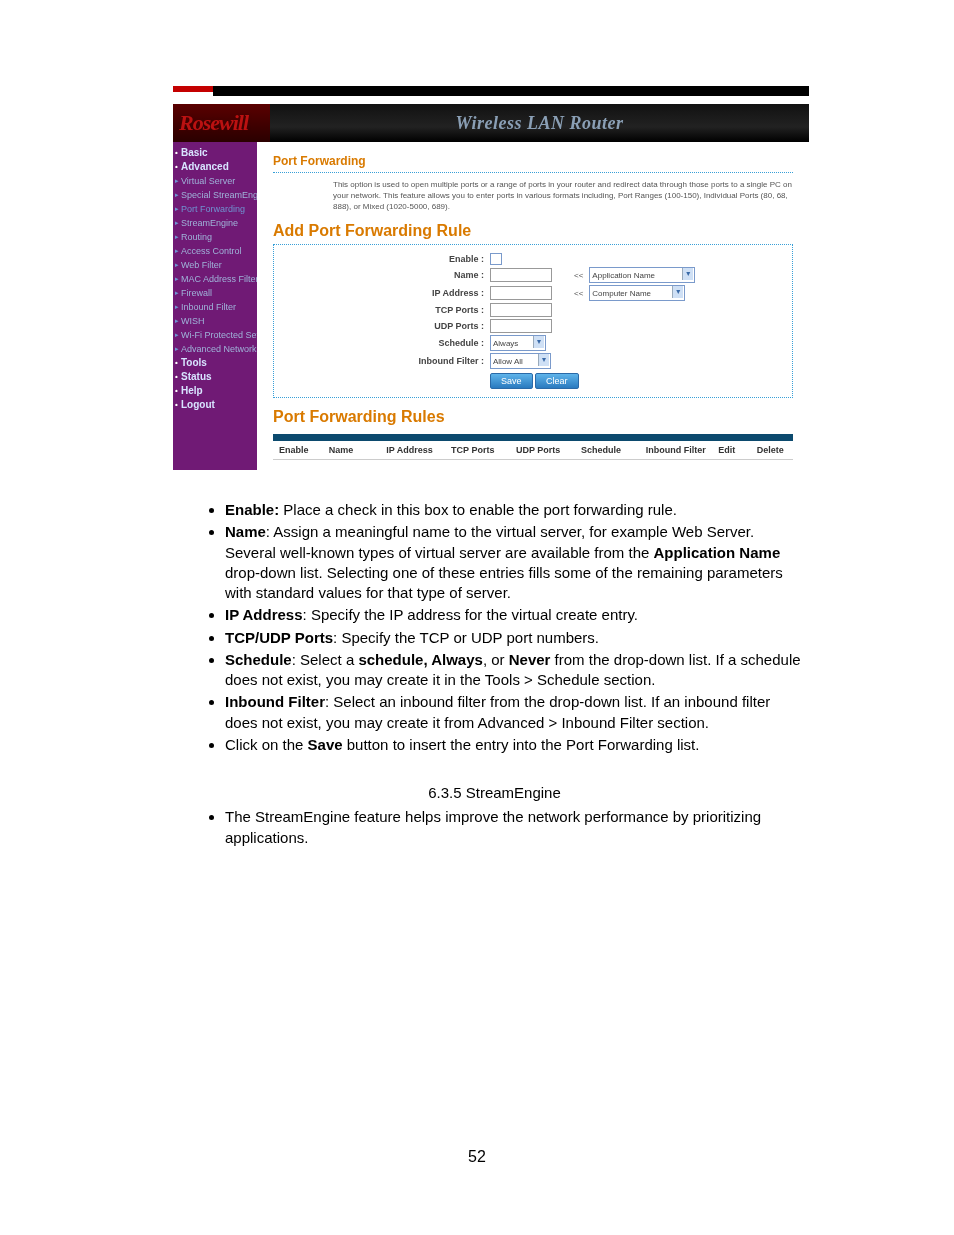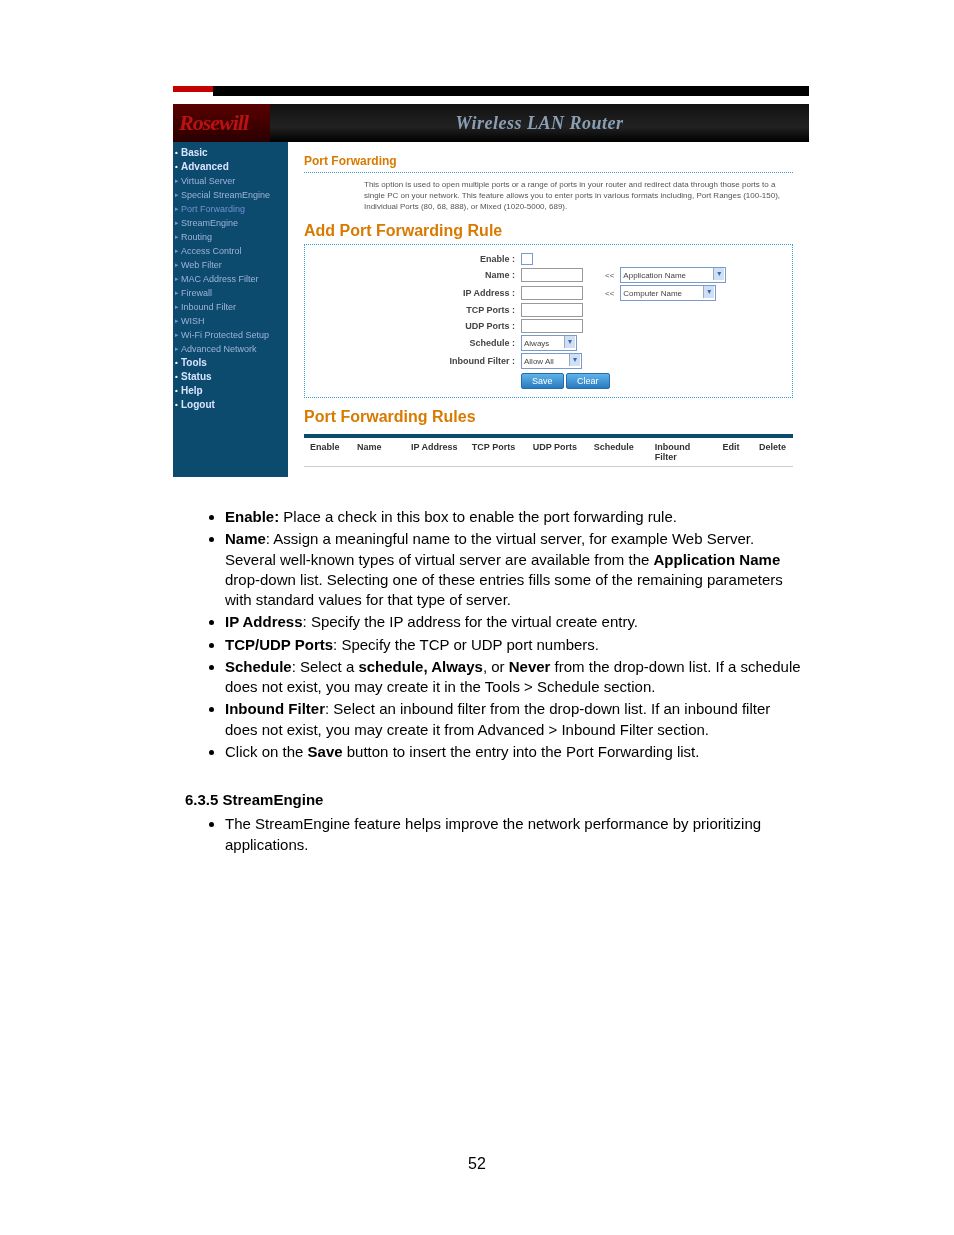--- a/index.html
+++ b/index.html
@@ -63,25 +63,25 @@
     font-weight: bold;
     font-size: 18px;
     letter-spacing: 0.5px;
   }
   .ui-body {
     display: flex;
     background: #fff;
     min-height: 310px;
   }
   .sidebar {
-    width: 103px;
-    background: #0c4a6e;
+    width: 84px;
+    background: #701a75;
     color: #9fb3d9;
     font-size: 9px;
-    padding: 4px 12px 20px 0;
+    padding: 4px 0 20px 0;
   }
   .side-item {
     padding: 1px 4px 1px 8px;
     line-height: 12px;
     white-space: nowrap;
     overflow: hidden;
     position: relative;
     cursor: pointer;
   }
   .side-item.cat {
@@ -137,32 +137,32 @@
     display:inline-block; padding:2px 10px; font-size:9px; color:#fff;
     background:linear-gradient(#5fb4ea,#2a7abf); border:1px solid #2a6aa8; border-radius:2px;
     cursor:pointer;
   }
   .btnrow { margin-left:206px; margin-top:4px; }
   .rules-table {
     margin-top: 8px;
   }
   .rules-head {
     display:flex; font-size:9px; font-weight:bold; color:#333;
-    border-top:4px solid #0c4a6e; border-bottom:1px solid #ccc;
+    border-top:7px solid #0c4a6e; border-bottom:1px solid #ccc;
   }
   .rules-head > div { padding:4px 6px; }
   .rh-enable{width:50px} .rh-name{width:60px} .rh-ip{width:70px}
   .rh-tcp{width:70px} .rh-udp{width:70px} .rh-sched{width:70px}
   .rh-inbound{width:80px} .rh-edit{width:35px} .rh-del{width:40px}
 
   .doc { margin: 30px 150px 0 185px; font-size:15px; line-height:1.35; }
   .doc ul { padding-left: 40px; margin:0 0 20px 0;}
   .doc li { margin-bottom: 2px; list-style: disc; }
   .doc b { font-weight:bold; }
-  .sec-h { font-weight:bold; margin:28px 0 4px 0; }
+  .sec-h { font-weight:normal; margin:28px 0 4px 0;text-align:center; }
   .pno { text-align:center; font-size:16px; margin-top:300px;}
 </style>
 </head>
 <body>
 
 <div class="page">
   <div class="red-strip"></div>
   <div class="black-bar"></div>
 
   <div class="ui-shot">

